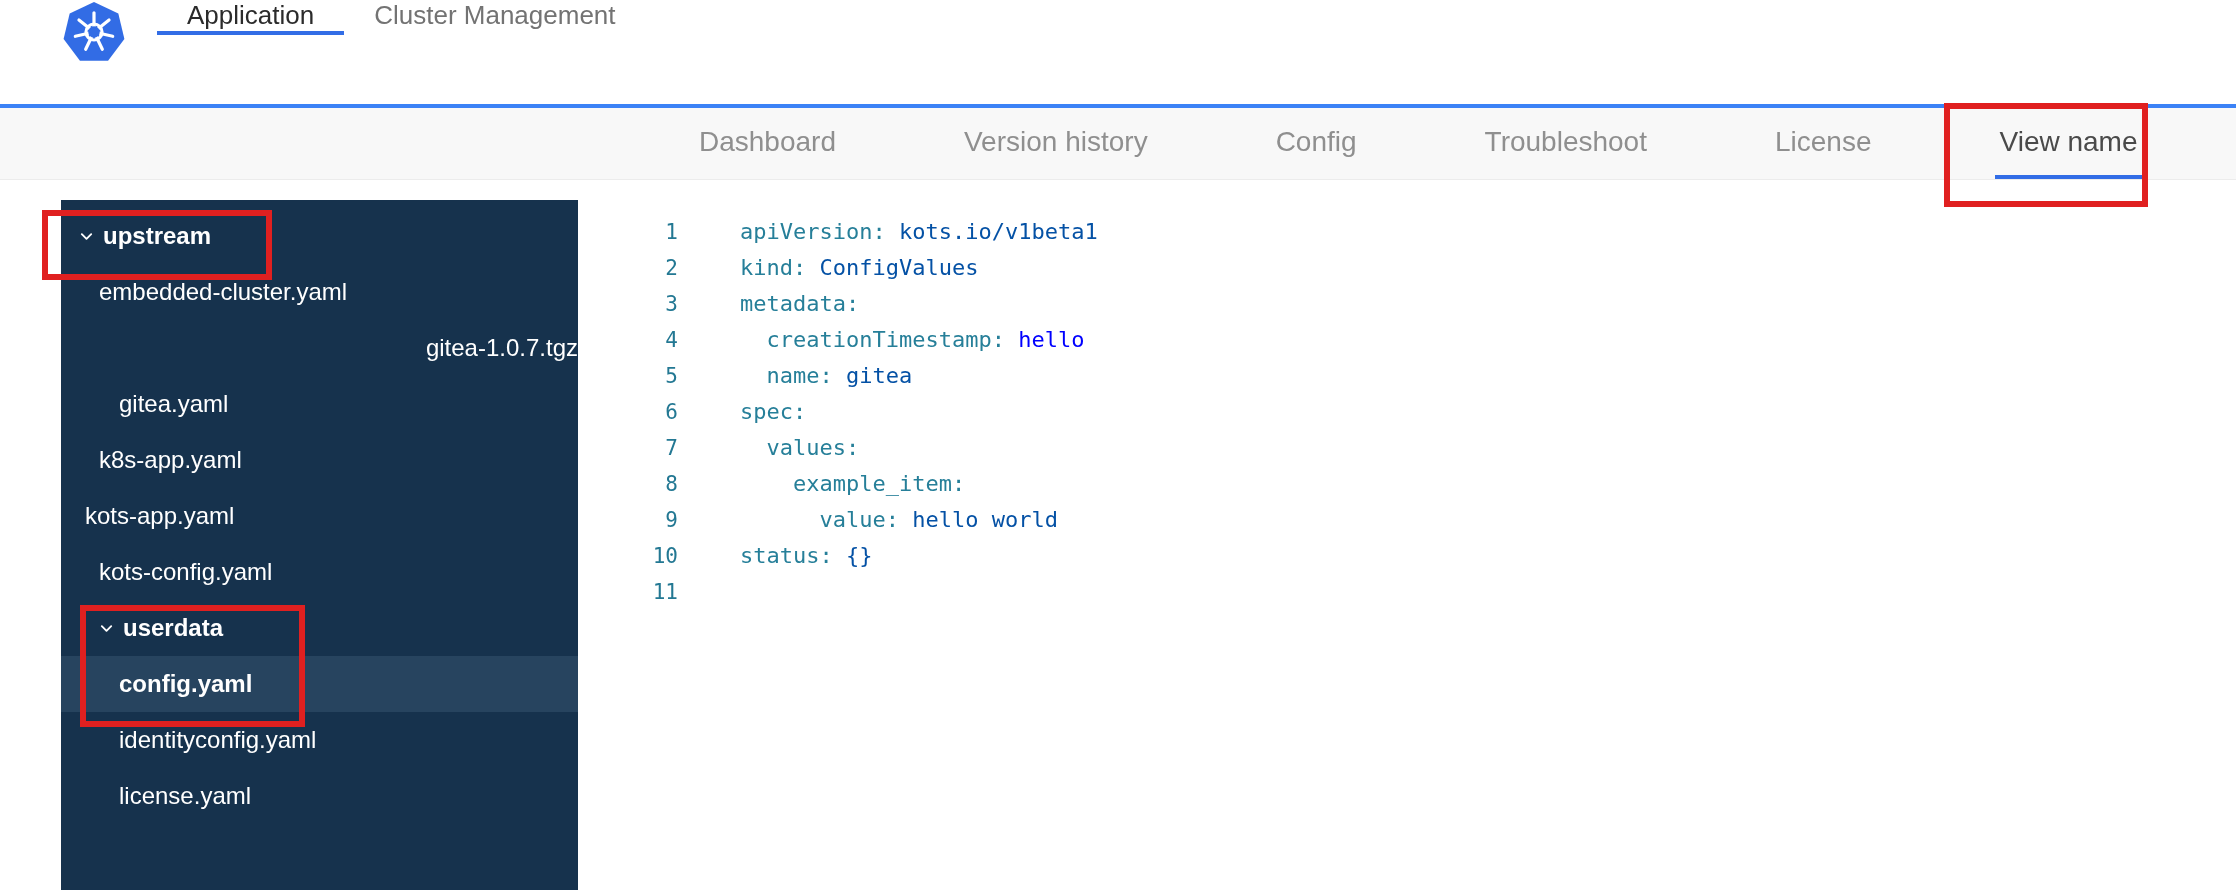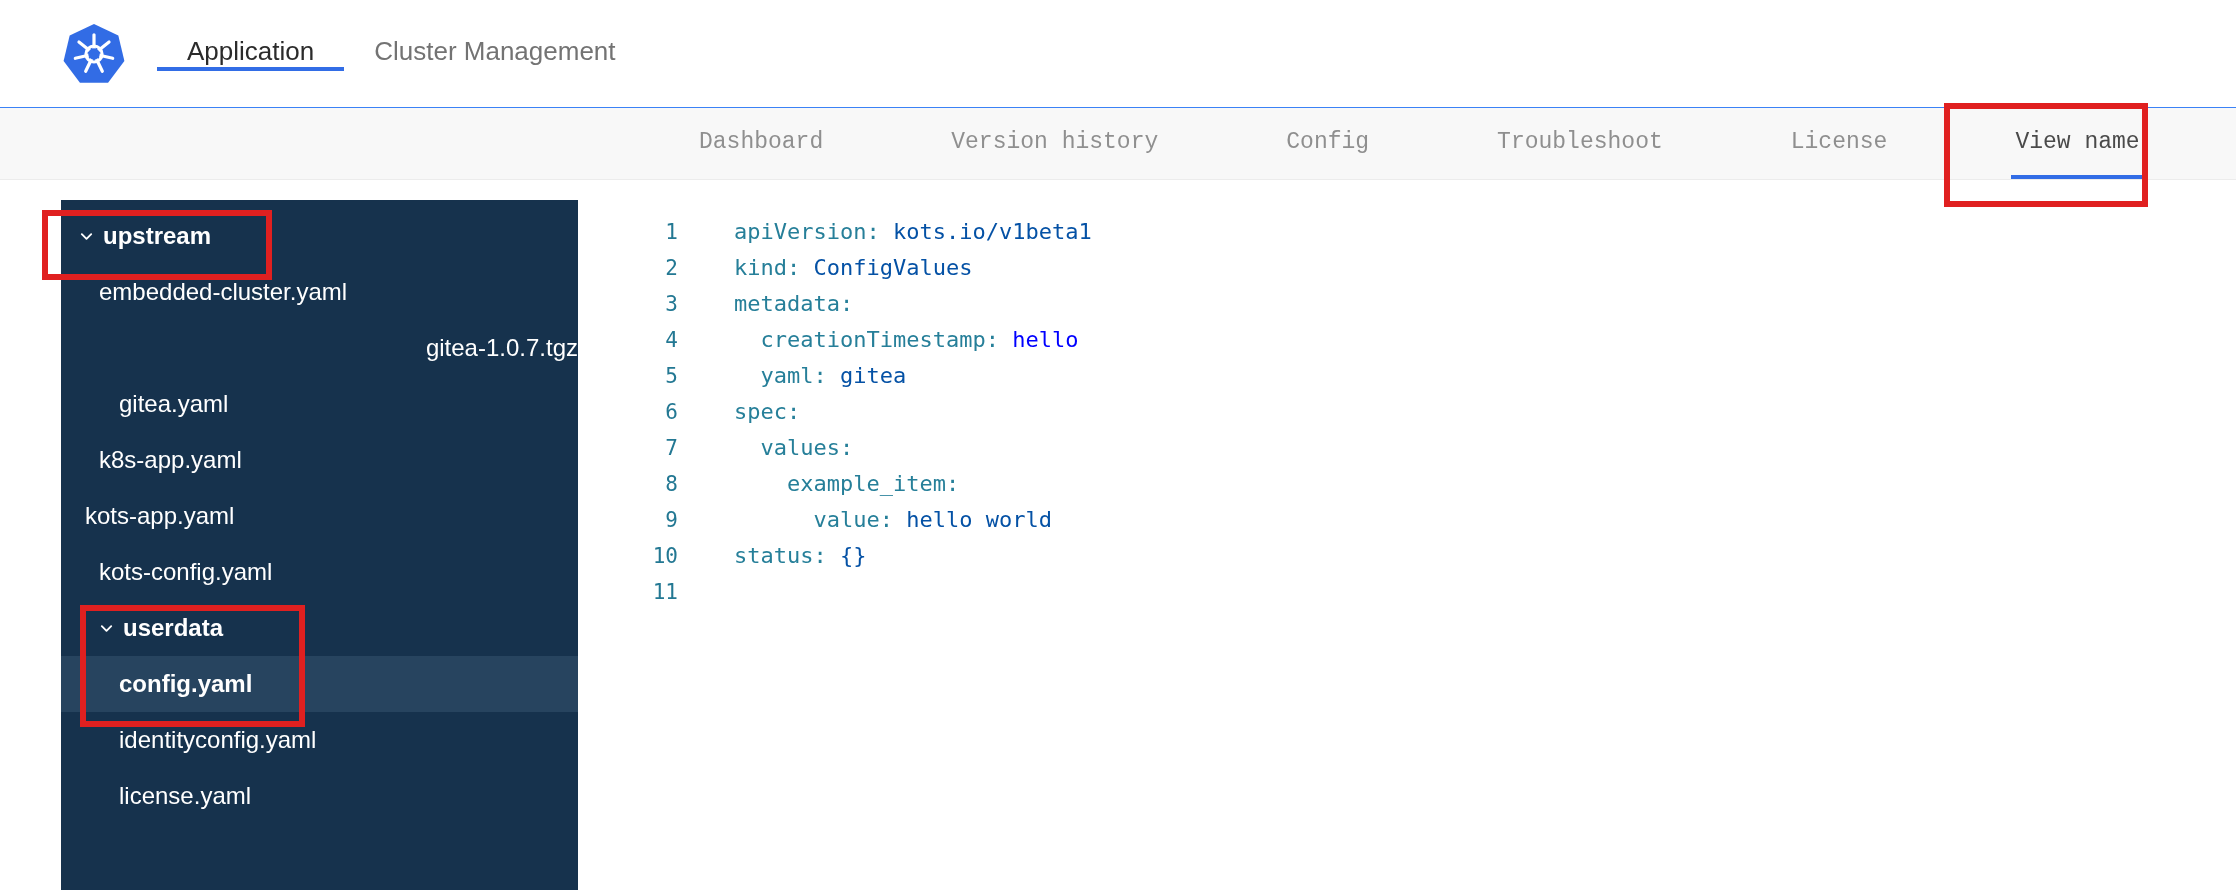--- a/index.html
+++ b/index.html
@@ -4,48 +4,48 @@
 <style>
   * { margin:0; padding:0; box-sizing:border-box; }
   html,body { width:2236px; height:890px; }
   body {
     font-family:"Liberation Sans", sans-serif;
     background:#fff; overflow:hidden; position:relative;
   }
   .app { width:2236px; height:890px; position:relative; display:flex; flex-direction:column; background:#fff; }
 
   
-  .topnav { flex:0 0 108px; height:108px; background:#fff; display:flex; align-items:center; border-bottom:1px solid #3b82f6; }
+  .topnav { flex:0 0 108px; height:108px; background:#fff; display:flex; align-items:flex-start; border-bottom:4px solid #3b82f6; }
   .logo { width:64px; margin-left:62px; display:flex; align-items:center; cursor:pointer; }
   .logo svg { width:64px; height:64px; }
   .topnav-tabs { display:flex; margin-left:31px; }
   .topnav-tab { display:flex; align-items:center; padding:0 30px; font-size:26px; color:#737373; cursor:pointer; border-bottom:4px solid transparent; }
   .topnav-tab.active { border-bottom-color:var(--accent); color:#2b2b2b; }
 
   
   .subnav { flex:0 0 72px; height:72px; background:#f8f8f8; border-bottom:1px solid #ececec; display:flex; }
   .subnav-tabs { display:flex; margin-left:635px; height:100%; }
-  .subnav-tab { display:flex; align-items:center; margin:0 60px; padding:0 4px; font-size:23px; color:#8f8f8f; cursor:pointer; border-bottom:4px solid transparent;font-family:Liberation Mono, monospace; }
+  .subnav-tab { display:flex; align-items:center; margin:0 60px; padding:0 4px; font-size:28px; color:#8f8f8f; cursor:pointer; border-bottom:4px solid transparent; }
   .subnav-tab.active { color:#4a4a4a; border-bottom-color:var(--accent); }
 
   
   .content { flex:1; display:flex; background:#fff; min-height:0; }
 
   .sidebar { flex:0 0 517px; width:517px; margin-left:61px; margin-top:20px; background:var(--sidebar-bg); padding-top:8px; overflow:hidden; }
   .tree-row { height:56px; display:flex; align-items:center; color:#ffffff; font-size:24px; cursor:pointer; }
   .tree-row.folder .tree-label { font-weight:700; }
   .tree-row.selected { background:var(--sidebar-selected); }
   .tree-row.selected .tree-label { font-weight:700; }
   .chev { margin-right:9px; flex:0 0 auto; color:#ffffff; }
 
   .editor { flex:1; padding-top:34px; font-family:"DejaVu Sans Mono", monospace; font-size:22px; background:#fff; min-width:0; }
   .code-line { display:flex; height:36px; line-height:36px; }
   .ln { flex:0 0 100px; width:100px; text-align:right; color:var(--line-num); font-size:21px; }
   .code { padding-left:56px; white-space:pre; color:#000; }
-  .tok-key   { color:var(--tok-key); }
+  .tok-key   { color:var(--tok-key);margin-left:6px; }
   .tok-val   { color:var(--tok-val); }
   .tok-kw    { color:var(--tok-kw); }
   .tok-plain { color:#000; }
 
   
   .annotation-layer { position:absolute; inset:0; pointer-events:none; z-index:50; }
   .annot-box { position:absolute; border:6px solid var(--annot); }
 </style>
 </head>
 <body>
@@ -143,21 +143,21 @@
           <div class="code-line">
             <span class="ln">3</span>
             <span class="code"><span class="tok-key">metadata:</span></span>
           </div>
           <div class="code-line">
             <span class="ln">4</span>
             <span class="code"><span class="tok-plain">  </span><span class="tok-key">creationTimestamp:</span><span class="tok-kw"> hello</span></span>
           </div>
           <div class="code-line">
             <span class="ln">5</span>
-            <span class="code"><span class="tok-plain">  </span><span class="tok-key">yaml:</span><span class="tok-val"> gitea</span></span>
+            <span class="code"><span class="tok-plain">  </span><span class="tok-key">name:</span><span class="tok-val"> gitea</span></span>
           </div>
           <div class="code-line">
             <span class="ln">6</span>
             <span class="code"><span class="tok-key">spec:</span></span>
           </div>
           <div class="code-line">
             <span class="ln">7</span>
             <span class="code"><span class="tok-plain">  </span><span class="tok-key">values:</span></span>
           </div>
           <div class="code-line">

